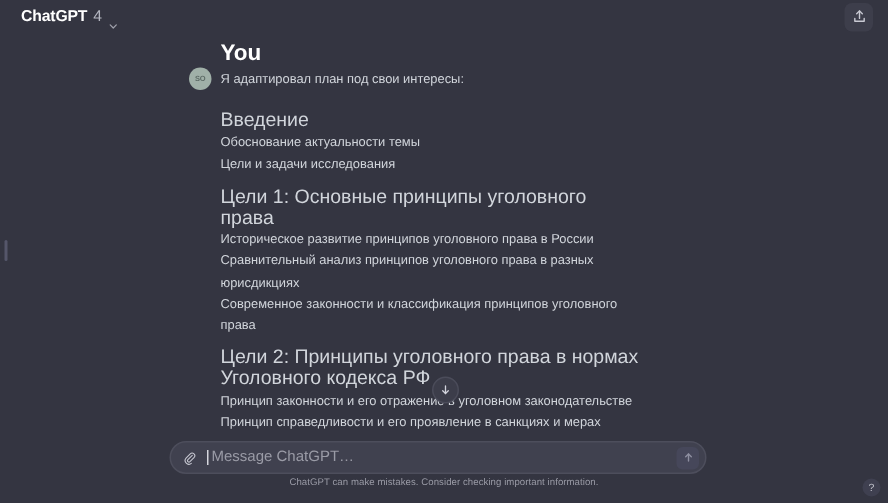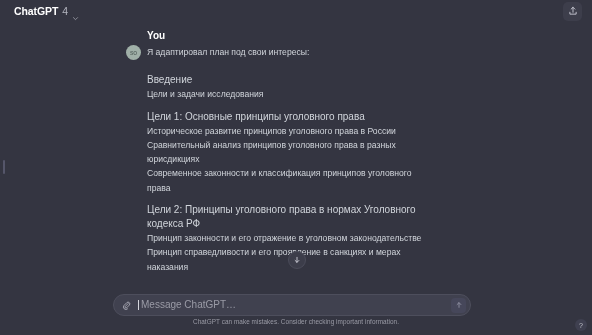--- a/index.html
+++ b/index.html
@@ -96,36 +96,36 @@
     font-weight: bold;
     display: flex;
     align-items: center;
     justify-content: center;
     letter-spacing: -0.2px;
   }
   .msg-body {
     margin-left: 21px;
   }
   .author {
-    font-size: 10px;
+    font-size: 15px;
     font-weight: bold;
     color: #ffffff;
     margin: 0 0 3px 0;
     line-height: 12px;
   }
   .para {
     font-size: 8.6px;
     line-height: 14.2px;
     color: #d1d5db;
     margin: 0;
     white-space: pre-wrap;
   }
   .blank-line { height: 14px; }
   .section-title {
-    font-size: 10px;
+    font-size: 13px;
     line-height: 14.2px;
     color: #d1d5db;
     margin: 0;
   }
   .list-line {
     font-size: 8.6px;
     line-height: 14.2px;
     color: #d1d5db;
     margin: 0;
   }
@@ -280,20 +280,21 @@
   <div class="msg-row">
     <div class="msg-inner">
       <div class="avatar">SO</div>
       <div class="msg-body">
         <div class="author">You</div>
         <div class="para">Я адаптировал план под свои интересы:</div>
         <div class="blank-line"></div>
 
         <div>
           <div class="section-title">Введение</div>
+          <div class="list-line">Обоснование актуальности темы</div>
           <div class="list-line">Цели и задачи исследования</div>
         </div>
         <div class="block-gap"></div>
 
         <div>
           <div class="section-title">Цели 1: Основные принципы уголовного права</div>
           <div class="list-line">Историческое развитие принципов уголовного права в России</div>
           <div class="list-line">Сравнительный анализ принципов уголовного права в разных юрисдикциях</div>
           <div class="list-line">Современное законности и классификация принципов уголовного права</div>
         </div>

